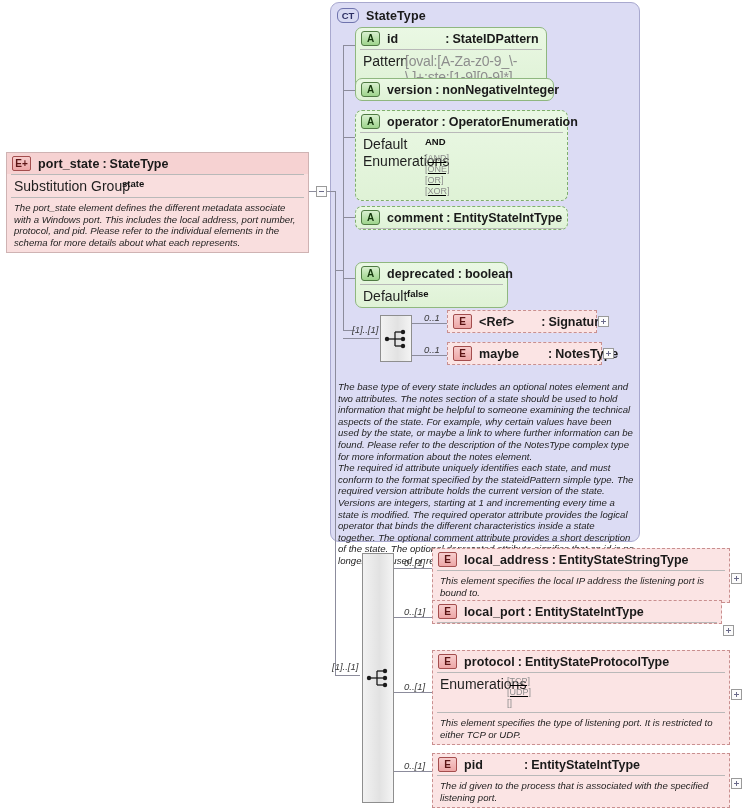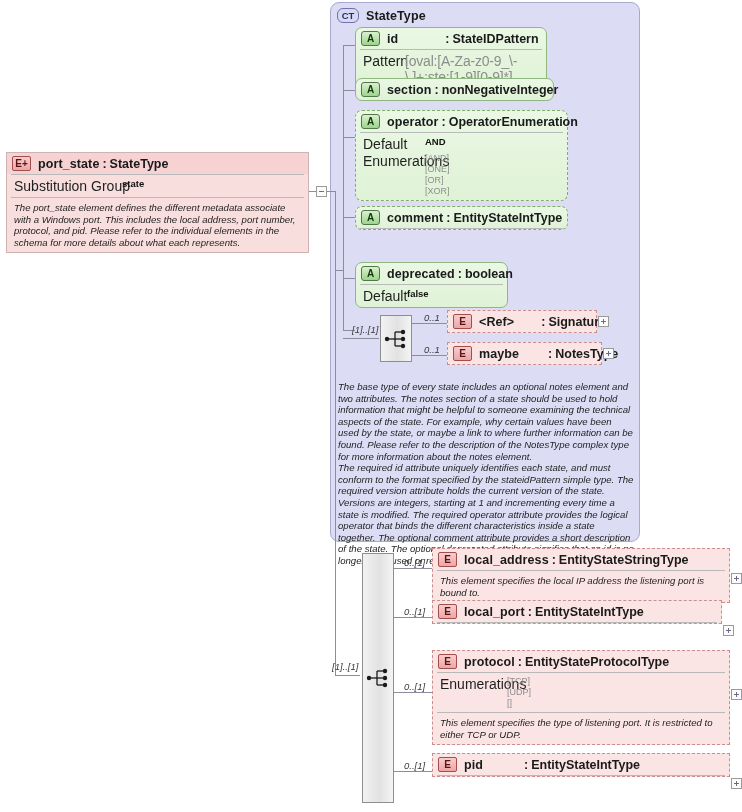--- a/index.html
+++ b/index.html
@@ -135,21 +135,21 @@
     border: 1px solid #9a9a9a;
     background: #fbfbfb;
   }
   .expander::before, .expander::after {
     content: ""; position: absolute; background: #6a6a8a;
   }
   .expander::before { left: 2px; right: 2px; top: 4px; height: 1px; }
   .expander::after  { top: 2px; bottom: 2px; left: 4px; width: 1px; }
   .expander.minus::after { display: none; }
 
-  .enum-list { display: flex; flex-direction: column; gap: 0px; }
+  .enum-list { display: flex; flex-direction: column; gap: 0px; text-decoration: underline; }
   .enum-list div { line-height: 11px; }
 </style>
 </head>
 <body>
 
 <div id="root">
 
   <div class="ctbox" style="left:330px; top:2px; width:310px; height:540px;"></div>
 
   <div class="box" style="left:337px; top:5px; width:160px;">
@@ -199,21 +199,21 @@
     <div class="divider"></div>
     <div class="sect">
       <span class="prop-label" style="width:42px;">Pattern</span>
       <span class="prop-val muted mono" style="font-size:14px;">[oval:[A-Za-z0-9_\-\.]+:ste:[1-9][0-9]*]</span>
     </div>
   </div>
 
   <div class="box attrbox solid" style="left:355px; top:78px; width:199px;">
     <div class="hdr">
       <span class="badge attr">A</span>
-      <span class="name">section</span>
+      <span class="name">version</span>
       <span class="colon">:</span>
       <span class="type">nonNegativeInteger</span>
     </div>
   </div>
 
   <div class="box attrbox" style="left:355px; top:110px; width:213px;">
     <div class="hdr">
       <span class="badge attr">A</span>
       <span class="name">operator</span>
       <span class="colon">:</span>
@@ -379,16 +379,17 @@
   <div class="expander" style="left:731px; top:689px;"></div>
 
   <div class="box elembox" style="left:432px; top:753px; width:298px;">
     <div class="hdr">
       <span class="badge elem">E</span>
       <span class="name">pid</span>
       <span class="colon" style="margin-left:38px;">:</span>
       <span class="type">EntityStateIntType</span>
     </div>
     <div class="divider"></div>
+    <div class="doc">The id given to the process that is associated with the specified listening port.</div>
   </div>
   <div class="expander" style="left:731px; top:778px;"></div>
 
 </div>
 
 </body></html>

